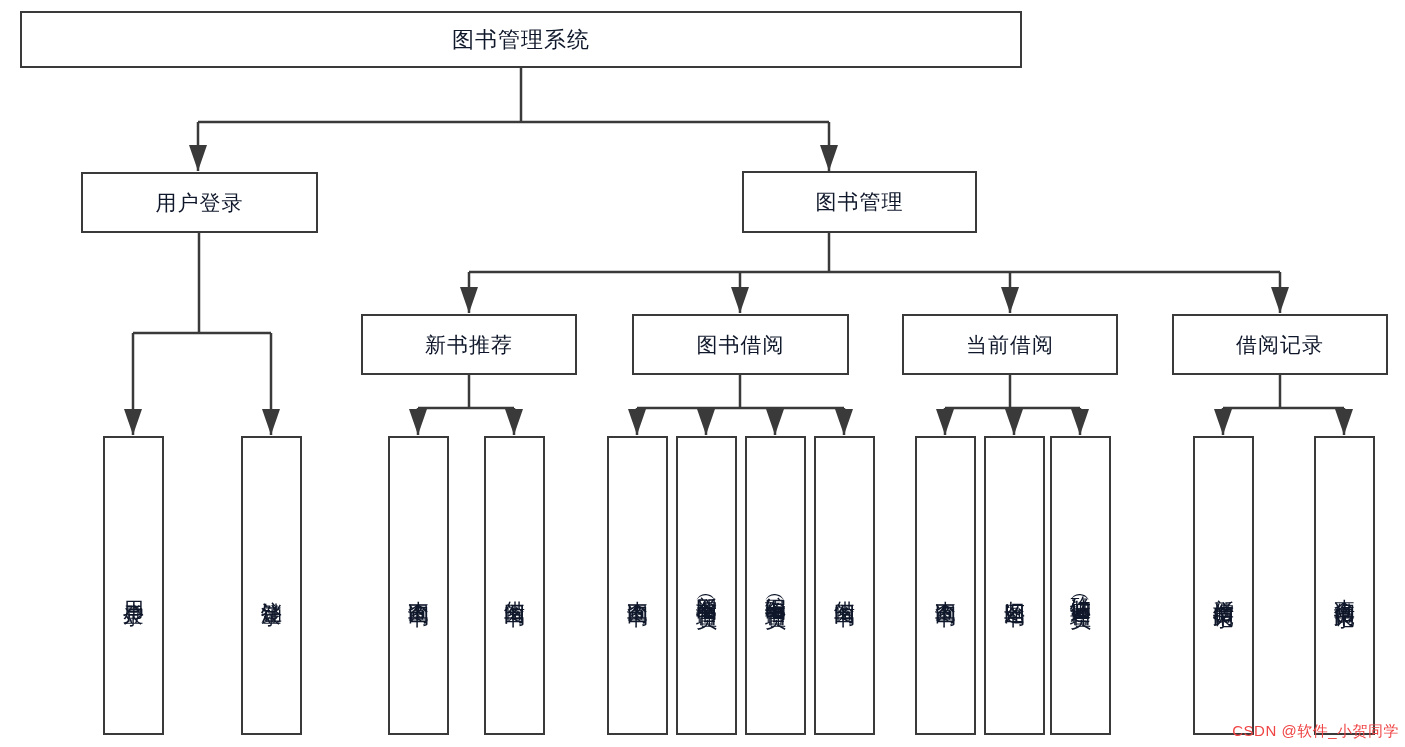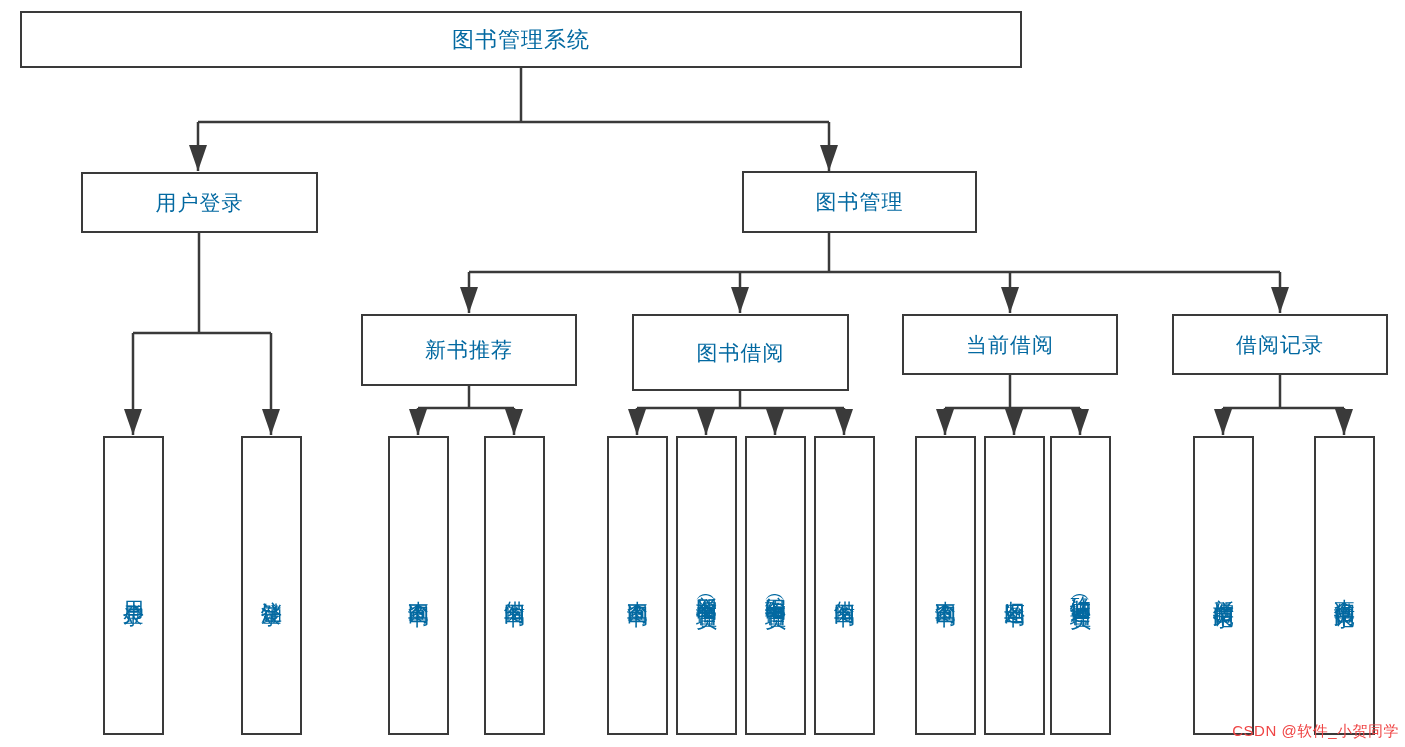--- a/index.html
+++ b/index.html
@@ -1,19 +1,19 @@
 <!DOCTYPE html>
 <html><head>
 <meta charset="utf-8">
 <style>
   html,body{margin:0;padding:0;background:#ffffff;}
   body{font-family:"Liberation Sans","DejaVu Sans",sans-serif;}
   #stage{position:relative;width:1405px;height:747px;background:#ffffff;overflow:hidden;}
   #wires{position:absolute;left:0;top:0;width:1405px;height:747px;}
-  .node{position:absolute;box-sizing:border-box;background:#ffffff;border:2.5px solid #3a3a3a;display:flex;align-items:center;justify-content:center;color:#0369a1;text-align:center;}
+  .node{position:absolute;box-sizing:border-box;background:#ffffff;border:2.5px solid #3a3a3a;display:flex;align-items:center;justify-content:center;color:#0f172a;text-align:center;}
   .node.h{font-size:21px;letter-spacing:1px;}
   .node.v{font-size:21px;letter-spacing:2px;writing-mode:vertical-rl;text-orientation:upright;line-height:1.05;padding-top:4px;}
   .node.root{font-size:22px;}
   .label{white-space:pre;}
   .node.v .label{white-space:normal;max-height:100%;}
   #watermark{position:absolute;right:6px;bottom:6px;font-size:15px;color:#ef4444;letter-spacing:.5px;user-select:none;}
 </style>
 </head>
 <body>
 
@@ -77,24 +77,24 @@
   <div id="nodes">
       <div class="node h root" style="left: 20px; top: 11px; width: 1002px; height: 57px;">
         <span class="label">图书管理系统</span>
       </div>
       <div class="node h" style="left: 81px; top: 172px; width: 237px; height: 61px;">
         <span class="label">用户登录</span>
       </div>
       <div class="node h" style="left: 742px; top: 171px; width: 235px; height: 62px;">
         <span class="label">图书管理</span>
       </div>
-      <div class="node h" style="left: 361px; top: 314px; width: 216px; height: 72px;">
+      <div class="node h" style="left: 361px; top: 314px; width: 216px; height: 61px;">
         <span class="label">新书推荐</span>
       </div>
-      <div class="node h" style="left: 632px; top: 314px; width: 217px; height: 77px;">
+      <div class="node h" style="left: 632px; top: 314px; width: 217px; height: 61px;">
         <span class="label">图书借阅</span>
       </div>
       <div class="node h" style="left: 902px; top: 314px; width: 216px; height: 61px;">
         <span class="label">当前借阅</span>
       </div>
       <div class="node h" style="left: 1172px; top: 314px; width: 216px; height: 61px;">
         <span class="label">借阅记录</span>
       </div>
       <div class="node v" style="left: 103px; top: 436px; width: 61px; height: 299px;">
         <span class="label">用户登录</span>

